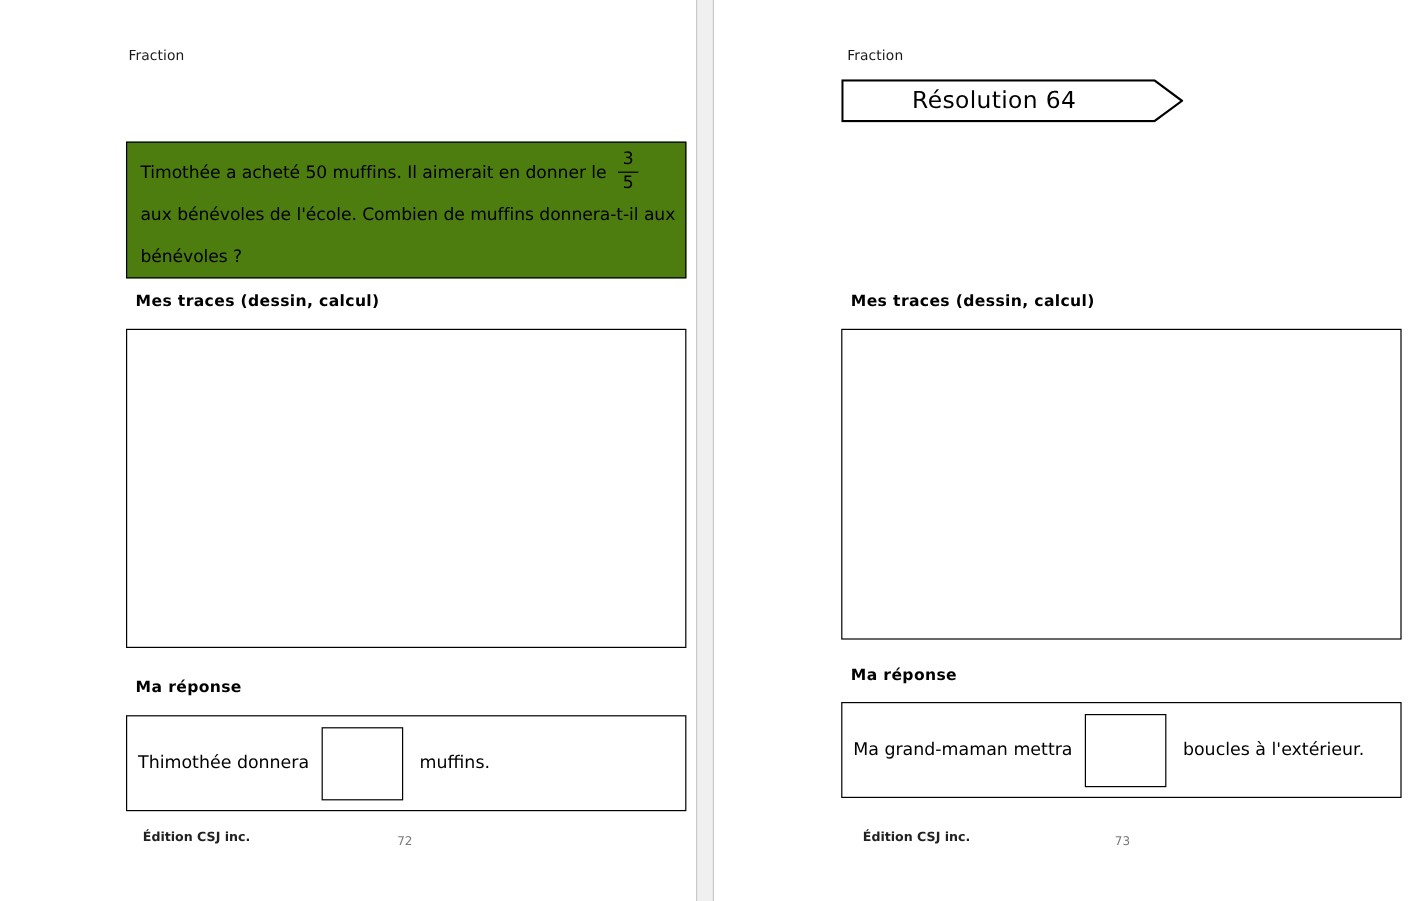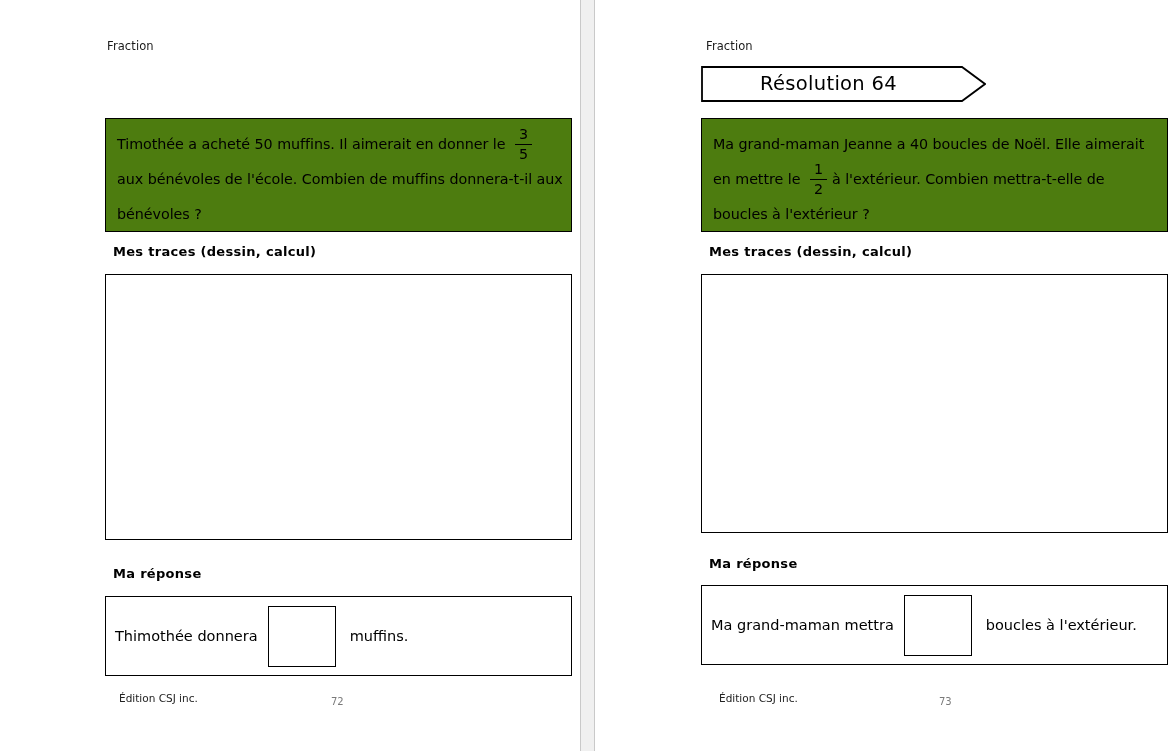--- a/index.html
+++ b/index.html
@@ -157,20 +157,21 @@
   .answer-pre  { margin-right: 10px; white-space: nowrap; }
   .answer-post { margin-left: 14px; white-space: nowrap; }
 
   
   .footer-credit {
     position: absolute;
     font-family: "DejaVu Sans", sans-serif;
     font-size: 10.5px;
     color: #222;
     white-space: nowrap;
+    font-weight: bold;
   }
   .footer-pageno {
     position: absolute;
     font-family: "DejaVu Sans", sans-serif;
     font-size: 10px;
     color: #7a7a7a;
     white-space: nowrap;
   }
 </style>
 </head>
@@ -214,38 +215,33 @@
 
     <div class="section-tag" style="left:63px; top:39px;">Fraction</div>
 
     <div class="banner" style="left:58px; top:66px; width:285px;">
       <svg width="285" height="36" viewBox="0 0 285 36">
         <path d="M1,1 L261,1 L284,18 L261,35 L1,35 Z" fill="#ffffff" stroke="#000000" stroke-width="1.8"></path>
       </svg>
       <div class="banner-label">Résolution 64</div>
     </div>
 
-    <div class="problem-box" style="left:58px; top:118px; width:467px; height:114px;">
-      <div class="problem-text">
-        <span>Ma grand-maman Jeanne a 40 boucles de Noël. Elle aimerait en mettre le </span><span class="frac"><span class="num">1</span><span class="den">2</span></span><span>à l'extérieur. Combien mettra-t-elle de boucles à l'extérieur ?</span>
-      </div>
-    </div>
 
     <div class="field-heading" style="left:66px; top:244px;">Mes traces (dessin, calcul)</div>
 
     <div class="work-box" style="left:58px; top:274px; width:467px; height:259px;"></div>
 
     <div class="field-heading" style="left:66px; top:556px;">Ma réponse</div>
 
     <div class="answer-box" style="left:58px; top:585px; width:467px; height:80px;">
       <div class="answer-row">
         <span class="answer-pre">Ma grand-maman mettra</span>
         <span class="answer-blank"></span>
         <span class="answer-post">boucles à l'extérieur.</span>
       </div>
     </div>
 
     <div class="footer-credit" style="left:76px; top:692px;">Édition CSJ inc.</div>
 
-    <div class="footer-pageno" style="left:296px; top:696px;">73</div>
+    <div class="footer-pageno" style="left:286px; top:696px;">73</div>
   </div>
 
 </div>
 
 </body></html>

